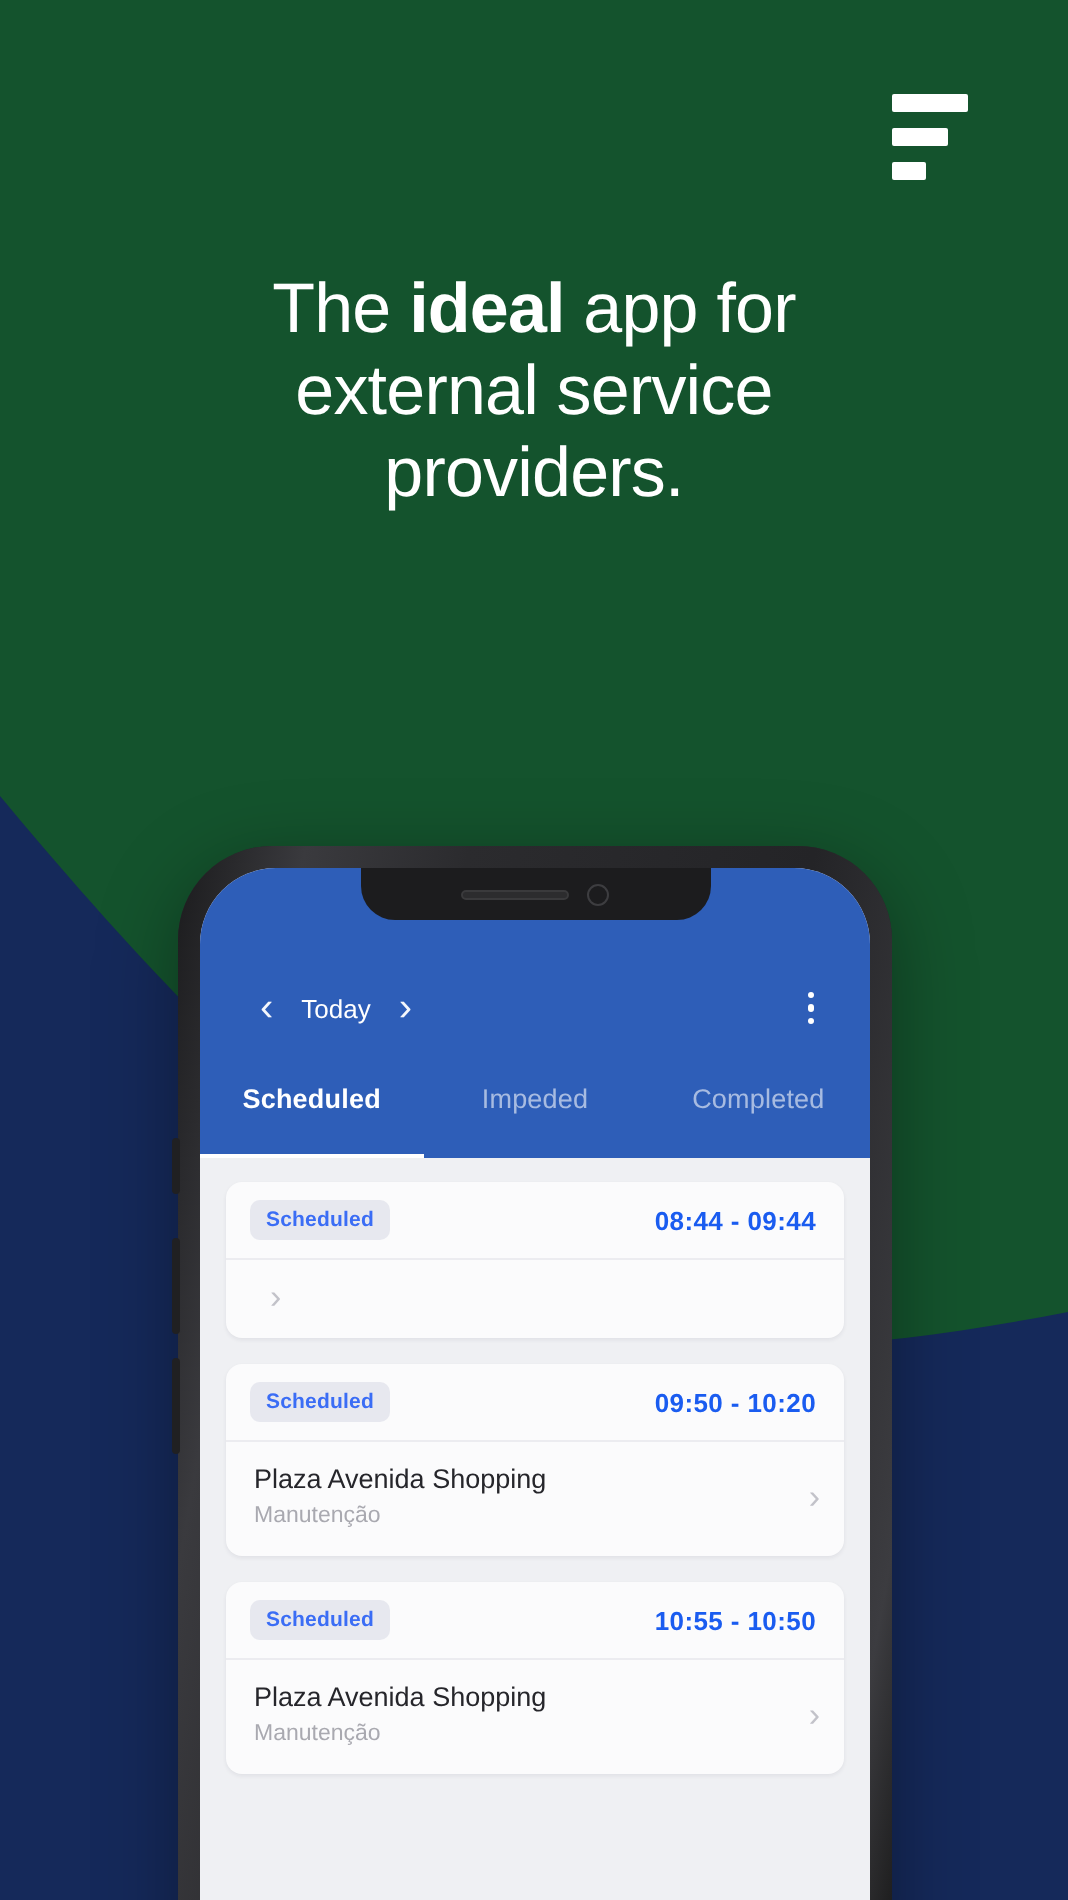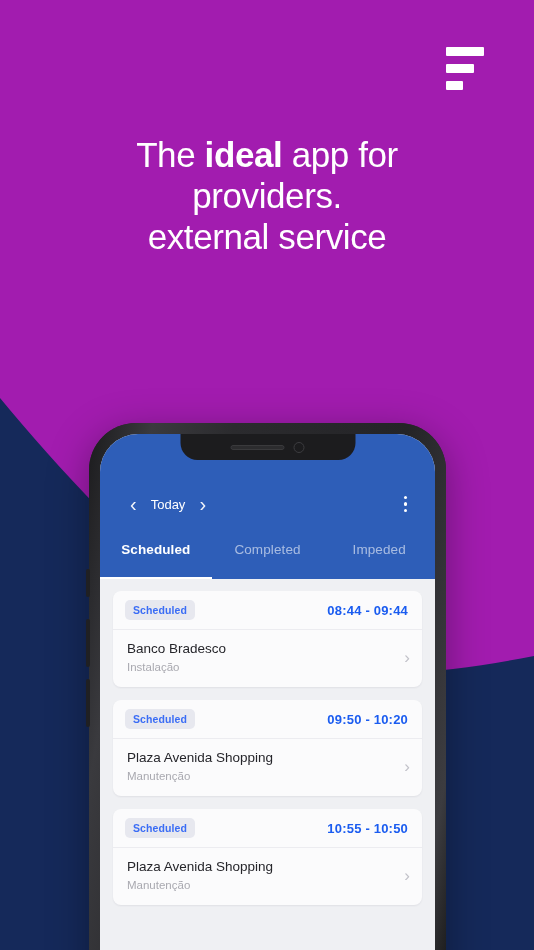--- a/index.html
+++ b/index.html
@@ -4,21 +4,21 @@
 <style>
   * { margin:0; padding:0; box-sizing:border-box; }
   html, body {
     width:534px; height:950px;
     overflow:hidden;
     font-family:"Liberation Sans", sans-serif;
   }
   #stage {
     position:relative;
     width:534px; height:950px;
-    background:#a21caf;
+    background:#14532d;
     overflow:hidden;
   }
 
   
   #bg-navy {
     position:absolute;
     inset:0;
     width:534px; height:950px;
     pointer-events:none;
   }
@@ -228,22 +228,22 @@
   </svg>
 
   <div id="logo">
     <span class="bar bar1"></span>
     <span class="bar bar2"></span>
     <span class="bar bar3"></span>
   </div>
 
   <div id="headline">
     <div><span>The </span><b>ideal</b><span> app for</span></div>
+    <div>external service</div>
     <div>providers.</div>
-    <div>external service</div>
   </div>
 
   <div id="phone">
     <span class="side-btn b1"></span>
     <span class="side-btn b2"></span>
     <span class="side-btn b3"></span>
 
     <div id="screen">
 
       <div id="notch">
@@ -259,37 +259,33 @@
           <span id="kebab">
             <i></i>
             <i></i>
             <i></i>
           </span>
         </div>
       </div>
 
       <div id="tabs">
         <div class="tab active">Scheduled</div>
+        <div class="tab">Impeded</div>
         <div class="tab">Completed</div>
-        <div class="tab">Impeded</div>
         <div id="tab-indicator"></div>
       </div>
 
       <div id="list">
 
         <div class="card">
           <div class="card-top">
             <span class="badge">Scheduled</span>
             <span class="time">08:44 - 09:44</span>
           </div>
           <div class="card-body">
-            <div class="card-texts">
-              <div class="card-title">Banco Bradesco</div>
-              <div class="card-sub">Instalação</div>
-            </div>
             <span class="chev">›</span>
           </div>
         </div>
 
         <div class="card">
           <div class="card-top">
             <span class="badge">Scheduled</span>
             <span class="time">09:50 - 10:20</span>
           </div>
           <div class="card-body">

